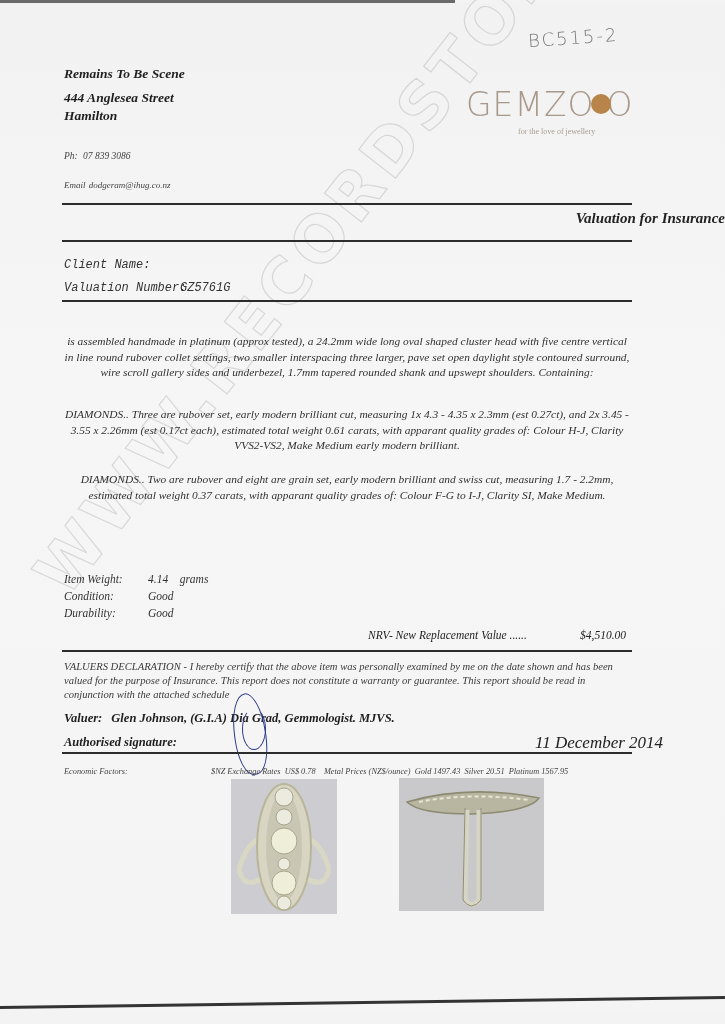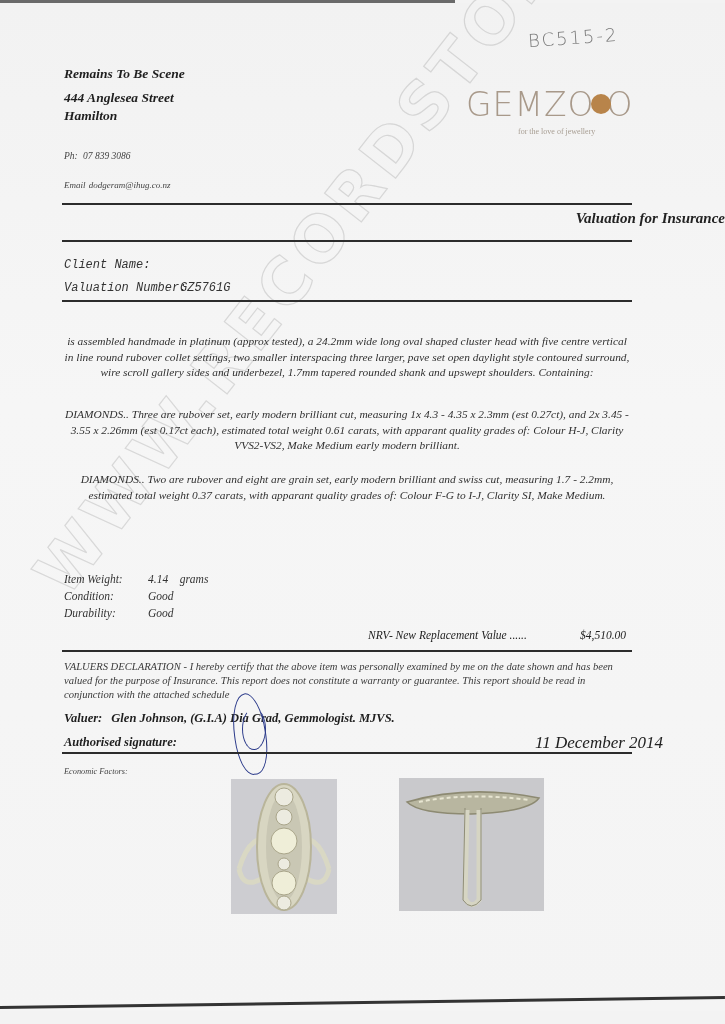--- a/index.html
+++ b/index.html
@@ -149,20 +149,21 @@
   </div>
   <div class="abs auth">Authorised signature:</div>
   <div class="abs date">11 December 2014</div>
 
   <div class="sig"></div>
   <div class="sig2"></div>
 
   <div class="rule" style="top:749px"></div>
 
   <div class="abs econ" style="left:64px">Economic Factors:</div>
+  <div class="abs econ" style="left:211px; white-space:pre">$NZ Exchange Rates  US$ 0.78    Metal Prices (NZ$/ounce)  Gold 1497.43  Silver 20.51  Platinum 1567.95</div>
 
   <div class="photo photo1">
     <svg width="106" height="135" viewBox="0 0 106 135">
       <rect width="106" height="135" fill="#cdcdd1"></rect>
       <path d="M8 90 Q20 50 45 62 M98 90 Q86 50 61 62" stroke="#d9d8c4" stroke-width="5" fill="none"></path>
       <path d="M8 90 Q12 110 30 100 M98 90 Q94 110 76 100" stroke="#d9d8c4" stroke-width="5" fill="none"></path>
       <ellipse cx="53" cy="68" rx="27" ry="63" fill="#d8d6c2" stroke="#b9b59a" stroke-width="2"></ellipse>
       <ellipse cx="53" cy="68" rx="18" ry="54" fill="#c9c7b4"></ellipse>
       <circle cx="53" cy="18" r="9" fill="#ecebe0" stroke="#a9a58a"></circle>
       <circle cx="53" cy="38" r="8" fill="#ecebe0" stroke="#a9a58a"></circle>

